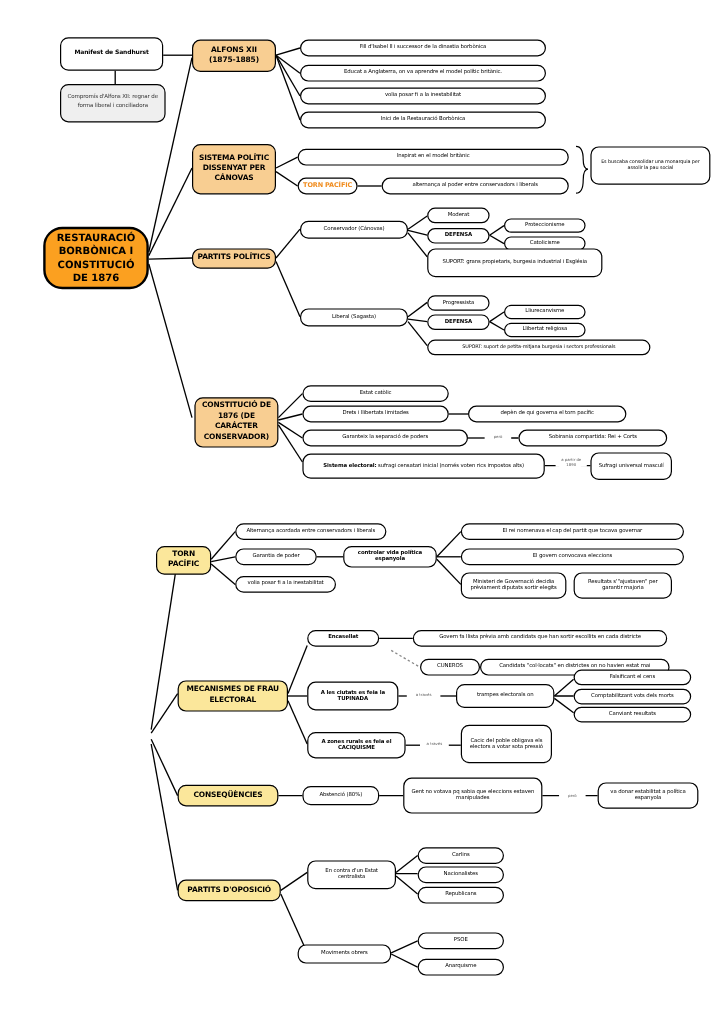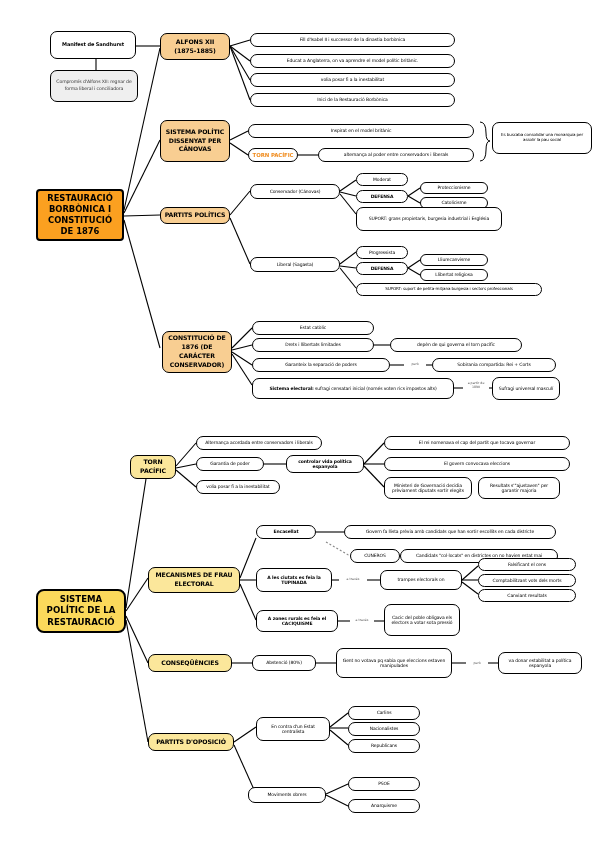--- a/index.html
+++ b/index.html
@@ -4,21 +4,21 @@
 <style>
   html,body{margin:0;padding:0;background:#ffffff;}
   body{width:599px;height:848px;position:relative;
        font-family:"DejaVu Sans","Liberation Sans",sans-serif;color:#000;}
   #canvas{position:relative;width:599px;height:848px;overflow:hidden;}
   svg.lines{position:absolute;left:0;top:0;width:599px;height:848px;overflow:visible;}
   .node{position:absolute;box-sizing:border-box;border:1.4px solid #000;
         border-radius:7px;background:#fff;display:flex;align-items:center;
         justify-content:center;text-align:center;padding:2px 3px;
         line-height:1.12;letter-spacing:-0.1px;z-index:2;}
-  .n-root{background:#FBA020;border-width:2px;border-radius:4px;font-weight:bold;
+  .n-root{background:#FBA020;border-width:2px;border-radius:16px;font-weight:bold;
           font-size:8.4px;letter-spacing:0px;line-height:1.3;}
   .n-root2{background:#FBD95B;border-width:2px;border-radius:8px;font-weight:bold;
            font-size:8.6px;letter-spacing:0px;line-height:1.35;}
   .n-orange{background:#F8CE92;font-weight:bold;font-size:6.2px;line-height:1.45;
             border-width:1.5px;}
   .n-yellow{background:#FBE79B;font-weight:bold;font-size:6.2px;line-height:1.4;
             border-width:1.5px;}
   .n-gray{background:#EFEFEF;font-size:4.6px;color:#333;line-height:1.45;}
   .n-plain{font-size:5.0px;}
   .n-small{font-size:4.5px;}
@@ -176,21 +176,20 @@
   <div class="node n-small" style="left:432px;top:358px;width:124px;height:14px;">Sobirania compartida: Rei + Corts</div>
 
   <div class="node n-small" style="left:252px;top:378px;width:202px;height:21px;">
     <span>
       <b class="inl">Sistema electoral:</b><span> sufragi censatari inicial (només voten rics impostos alts)</span>
     </span>
   </div>
   <div class="edge-label" style="left:463px;top:381px;width:24px;">a partir de 1890</div>
   <div class="node n-small" style="left:492px;top:377px;width:68px;height:23px;">Sufragi universal masculí</div>
 
-  <div class="node n-root2" style="left:36px;top:589px;width:90px;height:44px;">SISTEMA POLÍTIC DE LA RESTAURACIÓ</div>
 
   <div class="node n-yellow" style="left:130px;top:455px;width:46px;height:24px;">TORN PACÍFIC</div>
 
   <div class="node n-small" style="left:196px;top:436px;width:126px;height:14px;">Alternança acordada entre conservadors i liberals</div>
   <div class="node n-small" style="left:196px;top:457px;width:68px;height:14px;">Garantia de poder</div>
   <div class="node n-small n-b" style="left:286px;top:455px;width:78px;height:18px;">controlar vida política espanyola</div>
   <div class="node n-small" style="left:196px;top:480px;width:84px;height:14px;">volia posar fi a la inestabilitat</div>
 
   <div class="node n-small" style="left:384px;top:436px;width:186px;height:14px;">El rei nomenava el cap del partit que tocava governar</div>
   <div class="node n-small" style="left:384px;top:457px;width:186px;height:14px;">El govern convocava eleccions</div>

